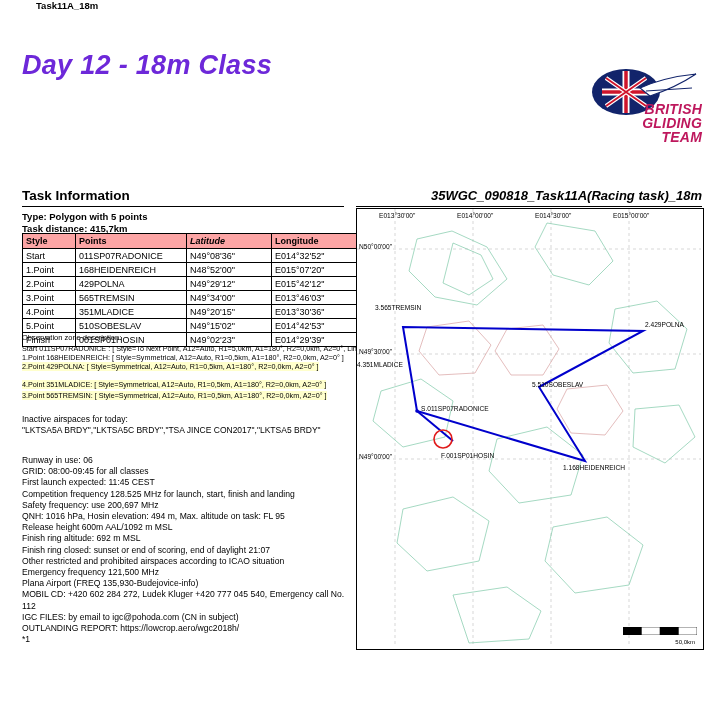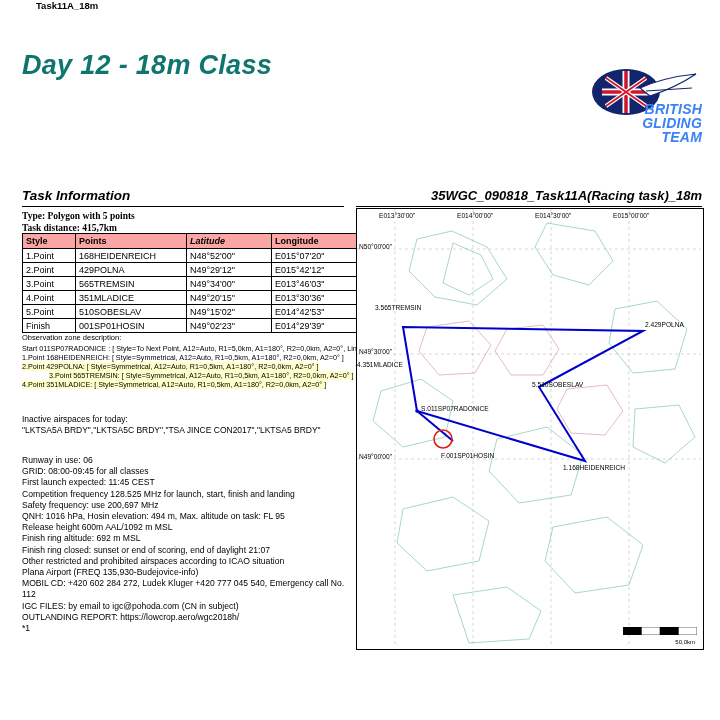--- a/index.html
+++ b/index.html
@@ -10,45 +10,45 @@
     color:#000;
     position:relative;
     overflow:hidden;
   }
   .page{position:absolute;inset:0;}
 
   
   .title{
     position:absolute;left:22px;top:50px;
     font-size:27px;font-weight:bold;font-style:italic;
-    color:#0f766e;letter-spacing:.3px;
+    color:#6d28d9;letter-spacing:.3px;
   }
   .logo{position:absolute;right:18px;top:34px;width:122px;height:128px;}
   .logo-text{
     position:absolute;right:18px;top:102px;width:122px;
-    text-align:right;color:#3b82f6;font-weight:bold;font-style:italic;
+    text-align:right;color:#be185d;font-weight:bold;font-style:italic;
     font-size:14px;line-height:14px;letter-spacing:.2px;
   }
 
   
   .task-info-head{
     position:absolute;left:22px;top:188px;
-    font-size:13.5px;font-weight:bold;font-style:italic;
+    font-size:13.5px;font-weight:bold;
   }
   .task-info-rule{
     position:absolute;left:22px;top:206px;width:322px;height:1px;background:#000;
   }
   .map-head{
     position:absolute;left:356px;top:188px;width:346px;
     text-align:right;font-size:13px;font-weight:bold;font-style:italic;
   }
   .map-rule{position:absolute;left:356px;top:206px;width:346px;height:1px;background:#000;}
 
   
-  .tline{position:absolute;font-size:9.5px;font-weight:bold;font-family:Liberation Serif, serif;}
+  .tline{position:absolute;font-size:9.5px;font-weight:bold;}
   .t1{left:22px;top:211px;}
   .t2{left:22px;top:223px;}
   .tright{left:256px;top:211px;font-size:9.5px;font-weight:bold;margin-left:36px;}
 
   
   table.pts{
     position:absolute;left:22px;top:233px;
     border-collapse:collapse;
     font-size:9px;
   }
@@ -67,21 +67,21 @@
   .c-dis{width:50px;}
   .c-crs{width:34px;}
 
   
   .obs-title{position:absolute;left:22px;top:333px;font-size:7.5px;}
   .obs{position:absolute;left:22px;font-size:7.2px;white-space:nowrap;}
   .obs.hl{background:#ffffcc;}
   .obs0{top:344px;}
   .obs1{top:353px;}
   .obs2{top:362px;}
-  .obs3{top:371px;margin-left:27px;}
+  .obs3{top:391px;}
   .obs4{top:380px;}
   .obs5{top:389px;}
   .obs6{top:398px;}
 
   .inactive-title{position:absolute;left:22px;top:414px;font-size:8.5px;}
   .inactive-list{position:absolute;left:22px;top:425px;font-size:8.5px;}
 
   
   .notes{position:absolute;left:22px;top:455px;width:330px;font-size:8.6px;line-height:11.2px;}
   .notes div{white-space:nowrap;}
@@ -138,20 +138,28 @@
         <th class="c-style">Style</th>
         <th class="c-points">Points</th>
         <th class="c-lat">Latitude</th>
         <th class="c-lon">Longitude</th>
         <th class="c-dis">Dis.</th>
         <th class="c-crs">Crs.</th>
       </tr>
     </thead>
     <tbody>
       <tr>
+        <td>Start</td>
+        <td>011SP07RADONICE</td>
+        <td>N49°08'36"</td>
+        <td>E014°32'52"</td>
+        <td></td>
+        <td></td>
+      </tr>
+      <tr>
         <td>1.Point</td>
         <td>168HEIDENREICH</td>
         <td>N48°52'00"</td>
         <td>E015°07'20"</td>
         <td>52,0km</td>
         <td>126°</td>
       </tr>
       <tr>
         <td>2.Point</td>
         <td>429POLNA</td>
@@ -209,20 +217,21 @@
     <div>Runway in use: 06</div>
     <div>GRID: 08:00-09:45 for all classes</div>
     <div>First launch expected:  11:45 CEST</div>
     <div>Competition frequency 128.525 MHz for launch, start, finish and landing</div>
     <div>Safety frequency: use 200,697 MHz</div>
     <div>QNH: 1016 hPa, Hosin elevation: 494 m, Max. altitude on task: FL 95</div>
     <div>Release height 600m AAL/1092 m MSL</div>
     <div>Finish ring altitude: 692 m MSL</div>
     <div>Finish ring closed: sunset or end of scoring, end of daylight 21:07</div>
     <div>Other restricted and prohibited airspaces according to ICAO situation</div>
+    <div>Emergency frequency 121,500 MHz</div>
     <div>Plana Airport (FREQ 135,930-Budejovice-info)</div>
     <div>MOBIL CD: +420 602 284 272, Ludek Kluger +420 777 045 540, Emergency call No.</div>
     <div>112</div>
     <div>IGC FILES: by email to igc@pohoda.com (CN in subject)</div>
     <div>OUTLANDING REPORT: https://lowcrop.aero/wgc2018h/</div>
     <div>*1</div>
   </div>
 
   <div class="map">
     <svg width="344" height="438" viewBox="0 0 344 438">

